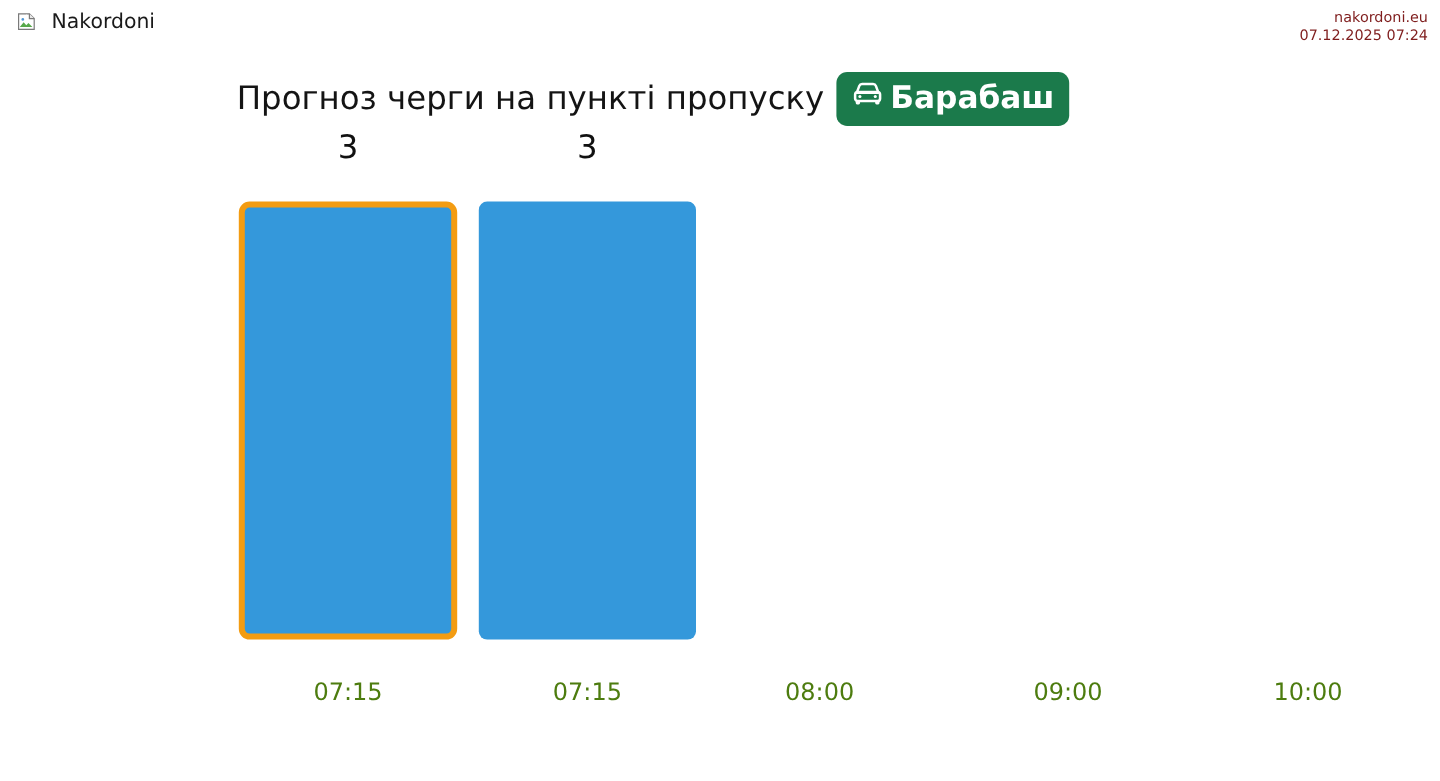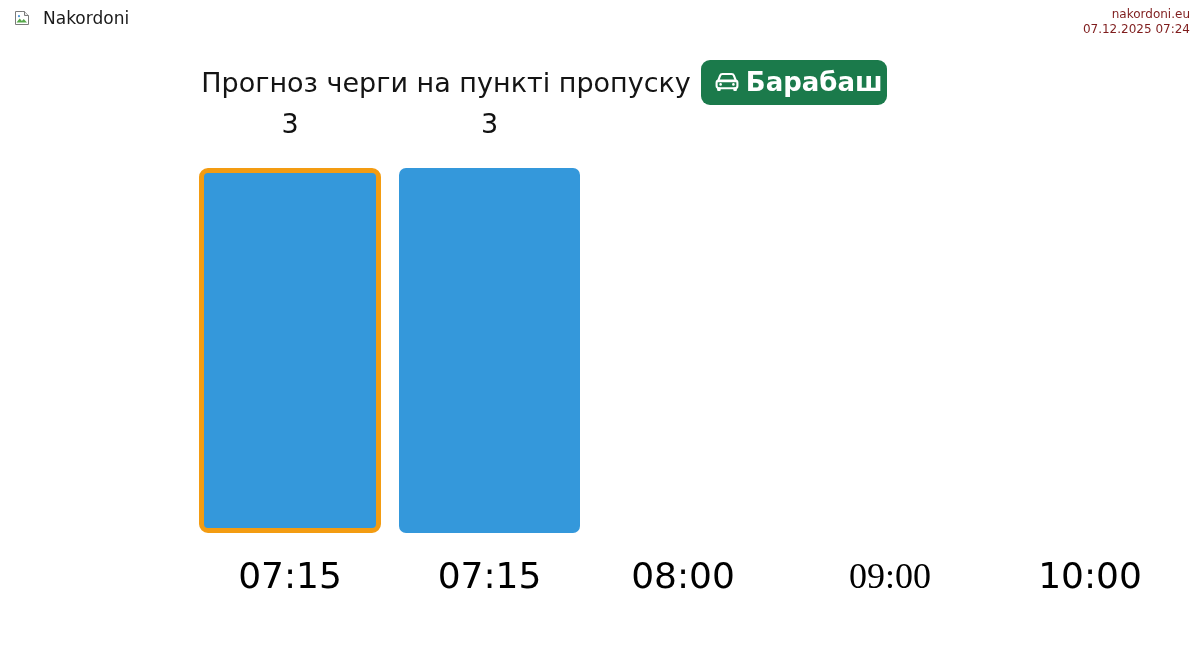--- a/index.html
+++ b/index.html
@@ -66,25 +66,25 @@
   }
   .title-text {
     font-size: 27px;
     line-height: 34px;
     color: #141414;
     white-space: nowrap;
     font-family: "DejaVu Sans", "Liberation Sans", sans-serif;
   }
   .badge {
     display: inline-flex;
-    align-items: flex-end;
+    align-items: flex-start;
     gap: 6px;
     background: #1b7a4b;
     border-radius: 9px;
-    padding: 7px 4px 8px 13px;
+    padding: 7px 12px 8px 13px;
     color: #ffffff;
   }
   .badge-label {
     font-size: 26px;
     line-height: 30px;
     font-weight: bold;
     color: #ffffff;
     white-space: nowrap;
     font-family: "DejaVu Sans", "Liberation Sans", sans-serif;
   }
@@ -118,23 +118,23 @@
     border-radius: 7px;
     box-sizing: border-box;
   }
   .bar.highlight {
     border: 5px solid #f39c12;
     border-radius: 9px;
   }
   .tick {
     position: absolute;
     text-align: center;
-    font-size: 36px;
+    font-size: 20px;
     line-height: 32px;
-    color: #000000;
+    color: #4d7c0f;
     font-family: "DejaVu Sans", "Liberation Sans", sans-serif;
     white-space: nowrap;
   }
 </style>
 </head>
 <body>
 
 <div class="brand">
   <span class="broken-img">
     <svg width="16" height="16" viewBox="0 0 16 16" xmlns="http://www.w3.org/2000/svg">
@@ -178,16 +178,16 @@
   </div>
 
   <div class="bar-wrap" style="left:399px; top:108px; width:181px; height:425px;">
     <span class="bar-value" style="top:0;">3</span>
     <span class="bar" style="left:0; top:60px; width:181px; height:365px;"></span>
   </div>
 
   <span class="tick" style="left:199px; top:560px; width:182px;">07:15</span>
   <span class="tick" style="left:399px; top:560px; width:181px;">07:15</span>
   <span class="tick" style="left:592px; top:560px; width:182px;">08:00</span>
-  <span class="tick" style="left:799px; top:560px; width:182px;font-family:Liberation Serif, serif;">09:00</span>
+  <span class="tick" style="left:799px; top:560px; width:182px;">09:00</span>
   <span class="tick" style="left:999px; top:560px; width:182px;">10:00</span>
 
 </div>
 
 </body></html>

